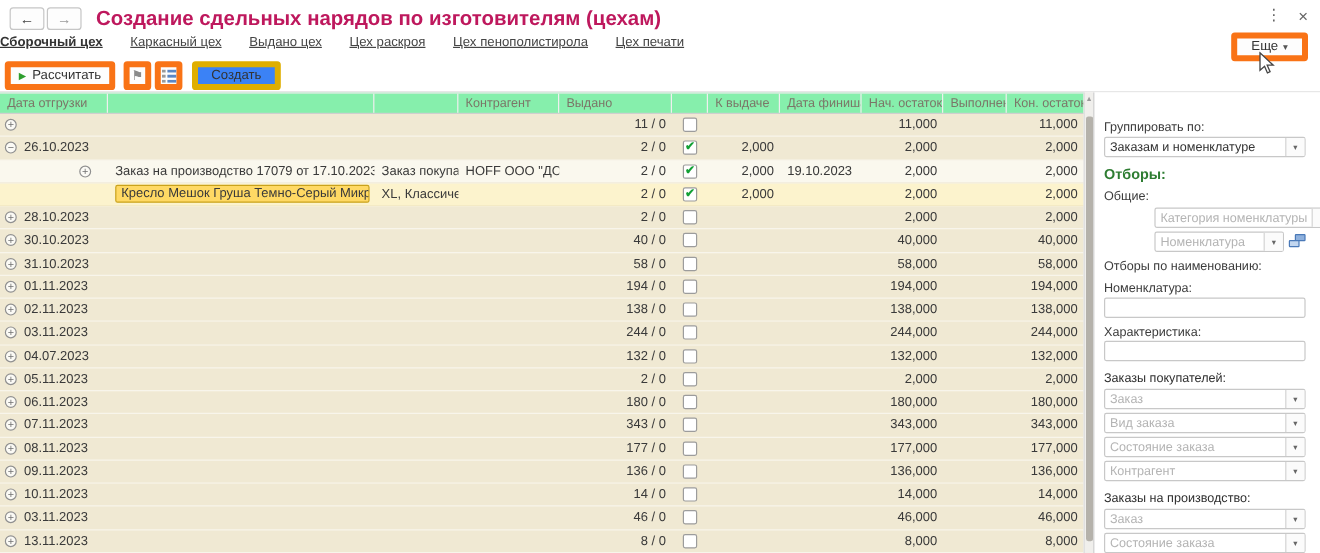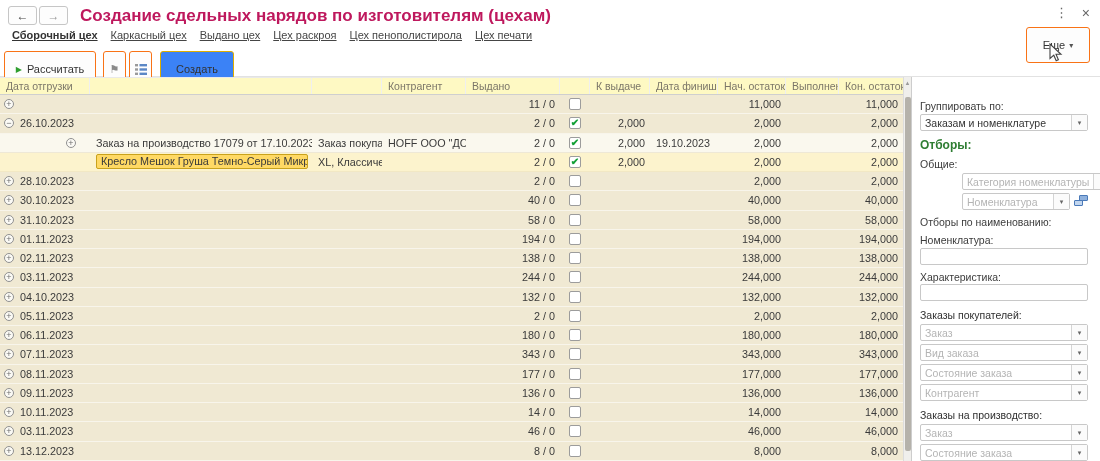--- a/index.html
+++ b/index.html
@@ -13,44 +13,44 @@
     border:1px solid #c6c6c6; border-radius:3px; font-size:12px; line-height:16px;
     color:#444; cursor:pointer; }
   .navbtn.back { left:8px; }
   .navbtn.fwd  { left:39px; color:#9a9a9a; }
   .pagetitle { position:absolute; left:80px; top:6px; font-size:17px; font-weight:600; color:#be185d; }
   .winicon { position:absolute; top:5px; font-size:13px; color:#666; cursor:pointer; }
   .winicon.dots { right:32px; letter-spacing:0; }
   .winicon.close { right:10px; font-size:14px; }
 
   
-  .tabsrow { position:absolute; top:29px; left:12px; height:16px; display:flex; gap:13px; }
+  .tabsrow { position:absolute; top:29px; left:0; height:16px; display:flex; gap:23px; }
   .tab { font-size:11px; color:#454545; text-decoration:underline; cursor:pointer; white-space:nowrap; }
   .tab.active { font-weight:bold; color:#333; }
 
   
   .toolbar { position:absolute; top:46px; left:0; right:0; height:31px;
     border-bottom:1px solid #e2e2e2; }
-  .btn { position:absolute; top:5px; height:36px; background:#fdfdfd; border:1px solid #f97316;
+  .btn { position:absolute; top:5px; height:24px; background:#fdfdfd; border:5px solid #f97316;
     border-radius:3px; font-size:11px; color:#333; cursor:pointer; display:flex;
     align-items:center; justify-content:center; font-family:"Liberation Sans",sans-serif; }
   .btn.calc { left:4px; width:92px; gap:5px; }
   .play { color:#2e9e2e; font-size:8px; }
   .btn.ico1 { left:103px; width:23px; }
   .btn.ico2 { left:129px; width:23px; }
   .flagglyph { color:#8a8a8a; font-size:11px; }
   .btn.create { left:160px; width:74px; background:#3b82f6; border-color:#dfae00; font-weight:400; }
   .btn.more { top:-19px; right:10px; width:64px; gap:4px; }
   .caret { font-size:8px; color:#555; }
 
   
   .content { position:absolute; top:77px; left:0; width:903px; height:384px; }
   .thead, .trow { display:grid;
     grid-template-columns:90px 222px 70px 84px 94px 30px 60px 68px 68px 53px 64px; }
-  .thead { height:18px; background:#fef9c3; border-top:1px solid #e9e9e9;
+  .thead { height:18px; background:#86efac; border-top:1px solid #e9e9e9;
     border-bottom:1px solid #cfcfcf; color:#7b7668; font-size:10.5px; }
   .hcell { padding:2px 0 0 6px; white-space:nowrap; overflow:hidden; border-right:1px solid #efefef; }
   .hcell:last-child { border-right:none; }
   .trow { height:19.263px; border-bottom:1px solid rgba(255,255,255,0.55); }
   .r-group    { background:#f0e9d3; }
   .r-order    { background:#faf8ee; border-bottom:1px solid #eee8d6; }
   .r-selected { background:#fcf3cd; border-bottom:1px solid #f2e8c4; }
   .tcell { font-size:10.8px; line-height:18px; padding:0 0 0 6px; white-space:nowrap; overflow:hidden; }
   .tcell.right { text-align:right; padding:0 5px 0 0; }
   .c-date { display:flex; align-items:center; padding-left:4px; }
@@ -335,21 +335,21 @@
           </div>
           <div class="tcell c-k_vydache right"></div>
           <div class="tcell c-finish"></div>
           <div class="tcell c-nach right">244,000</div>
           <div class="tcell c-vypolneno right"></div>
           <div class="tcell c-kon right">244,000</div>
         </div>
         <div class="trow r-group">
           <div class="tcell c-date">
             <span class="expander">+</span>
-            <span class="datetxt">04.10.2023</span>
+            <span class="datetxt">04.07.2023</span>
           </div>
           <div class="tcell c-name"></div>
           <div class="tcell c-char"></div>
           <div class="tcell c-contragent"></div>
           <div class="tcell c-vydano right">132 / 0</div>
           <div class="tcell c-check">
             <span class="cb"></span>
           </div>
           <div class="tcell c-k_vydache right"></div>
           <div class="tcell c-finish"></div>
@@ -479,21 +479,21 @@
           </div>
           <div class="tcell c-k_vydache right"></div>
           <div class="tcell c-finish"></div>
           <div class="tcell c-nach right">46,000</div>
           <div class="tcell c-vypolneno right"></div>
           <div class="tcell c-kon right">46,000</div>
         </div>
         <div class="trow r-group">
           <div class="tcell c-date">
             <span class="expander">+</span>
-            <span class="datetxt">13.12.2023</span>
+            <span class="datetxt">13.11.2023</span>
           </div>
           <div class="tcell c-name"></div>
           <div class="tcell c-char"></div>
           <div class="tcell c-contragent"></div>
           <div class="tcell c-vydano right">8 / 0</div>
           <div class="tcell c-check">
             <span class="cb"></span>
           </div>
           <div class="tcell c-k_vydache right"></div>
           <div class="tcell c-finish"></div>

